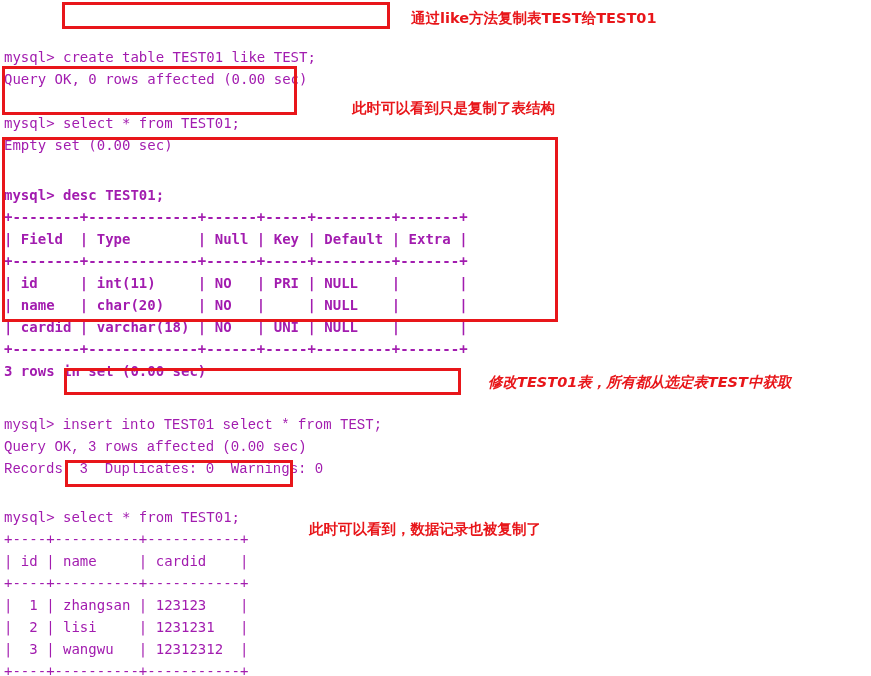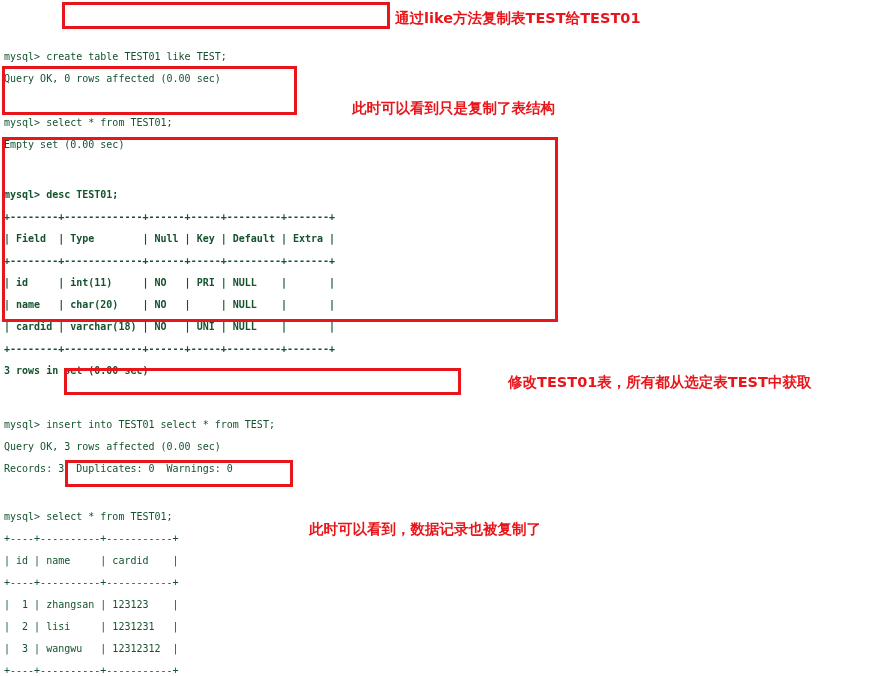--- a/index.html
+++ b/index.html
@@ -14,24 +14,24 @@
     overflow: hidden;
     font-family: "DejaVu Sans Mono", "Liberation Mono", monospace;
   }
 
   
   .term {
     position: absolute;
     left: 4px;
     top: 0;
     font-family: "DejaVu Sans Mono", "Liberation Mono", monospace;
-    font-size: 10px;
+    font-size: 14px;
     line-height: 22px;
     letter-spacing: 0px;
-    color: #14532d;
+    color: #a21caf;
     white-space: pre;
     z-index: 2;
   }
   .term .blk { display: block; }
 
   
   .hl {
     position: absolute;
     border: 3px solid #e8161a;
     box-sizing: border-box;
@@ -73,36 +73,36 @@
 | Field  | Type        | Null | Key | Default | Extra |
 +--------+-------------+------+-----+---------+-------+
 | id     | int(11)     | NO   | PRI | NULL    |       |
 | name   | char(20)    | NO   |     | NULL    |       |
 | cardid | varchar(18) | NO   | UNI | NULL    |       |
 +--------+-------------+------+-----+---------+-------+
 3 rows in set (0.00 sec)</span>
 </div>
 <div class="hl" style="left:2px; top:137px; width:556px; height:185px;"></div>
 
-<div class="term" style="top:370px;">
+<div class="term" style="top:370px;font-family:Liberation Mono, monospace;">
   <span class="blk">mysql&gt; insert into TEST01 select * from TEST;
 Query OK, 3 rows affected (0.00 sec)
 Records: 3  Duplicates: 0  Warnings: 0</span>
 </div>
 <div class="hl" style="left:64px; top:368px; width:397px; height:27px;"></div>
 
 <div class="term" style="top:462px;">
   <span class="blk">mysql&gt; select * from TEST01;
 +----+----------+-----------+
 | id | name     | cardid    |
 +----+----------+-----------+
 |  1 | zhangsan | 123123    |
 |  2 | lisi     | 1231231   |
 |  3 | wangwu   | 12312312  |
 +----+----------+-----------+
 3 rows in set (0.00 sec)</span>
 </div>
 <div class="hl" style="left:65px; top:460px; width:228px; height:27px;"></div>
 
-<div class="note" style="left:395px; top:9px;">通过like方法复制表TEST给TEST01</div>
+<div class="note" style="left:411px; top:9px;">通过like方法复制表TEST给TEST01</div>
 <div class="note" style="left:352px; top:99px;">此时可以看到只是复制了表结构</div>
-<div class="note" style="left:508px; top:373px;">修改TEST01表，所有都从选定表TEST中获取</div>
+<div class="note" style="left:488px; top:373px;font-style:italic;">修改TEST01表，所有都从选定表TEST中获取</div>
 <div class="note" style="left:309px; top:520px;">此时可以看到，数据记录也被复制了</div>
 
 </body></html>

